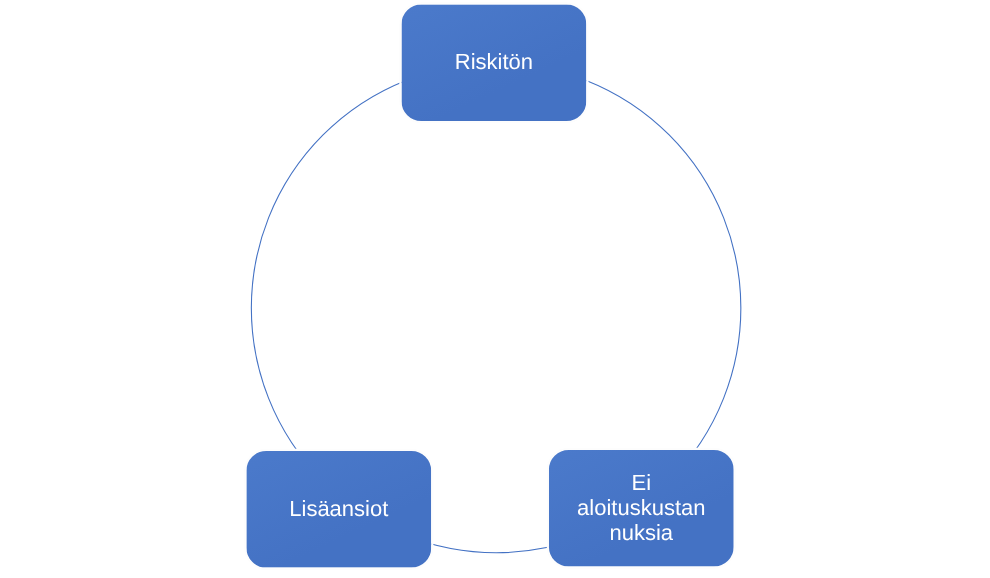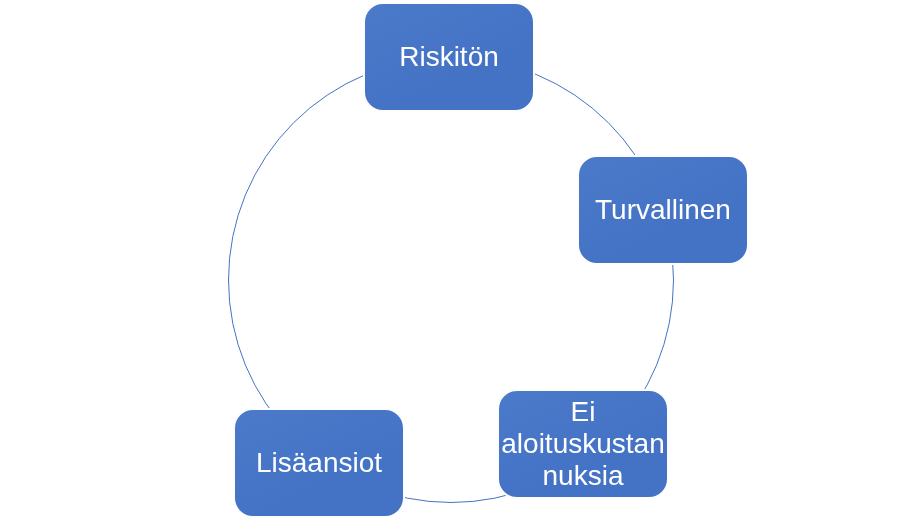--- a/index.html
+++ b/index.html
@@ -33,45 +33,42 @@
     background: linear-gradient(155deg, #4b7acb 0%, var(--node-fill, #4472c4) 65%);
     border: 2.5px solid var(--node-border, #fdfdfd);
     border-radius: 20px;
     display: flex;
     align-items: center;
     justify-content: center;
     text-align: center;
   }
   .node-label {
     color: var(--node-text, #ffffff);
-    font-size: 28px;
+    font-size: 20px;
     line-height: 1.15;
     white-space: pre-line;
     padding: 0 6px;
   }
   .node-top          { left: 363px; top: 2px;   }
   .node-right        { left: 577px; top: 155px; }
-  .node-bottom-right { left: 497px; top: 389px; }
-  .node-bottom-left  { left: 233px; top: 408px; }
+  .node-bottom-right { left: 497px; top: 407px; }
+  .node-bottom-left  { left: 222px; top: 408px; }
   .node-left         { left: 155px; top: 153px; }
 </style>
 </head>
 <body>
 
 <div class="canvas">
 
   <div class="cycle-ring"></div>
 
   <div class="node node-top">
     <span class="node-label">Riskitön</span>
   </div>
 
-  <div class="node node-right">
-    <span class="node-label">Turvallinen</span>
-  </div>
 
   <div class="node node-bottom-right">
     <span class="node-label">Ei
 aloituskustan
 nuksia</span>
   </div>
 
   <div class="node node-bottom-left">
     <span class="node-label">Lisäansiot</span>
   </div>

